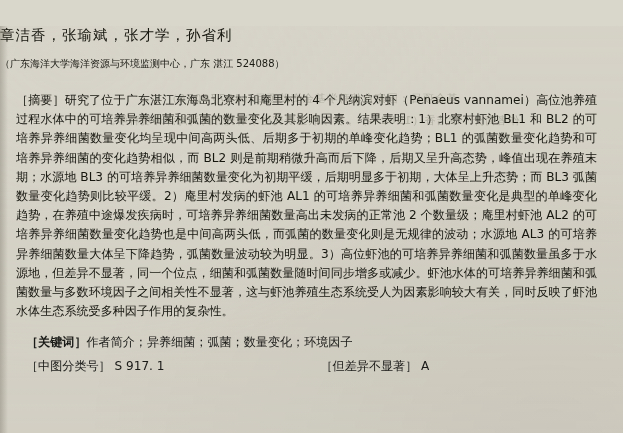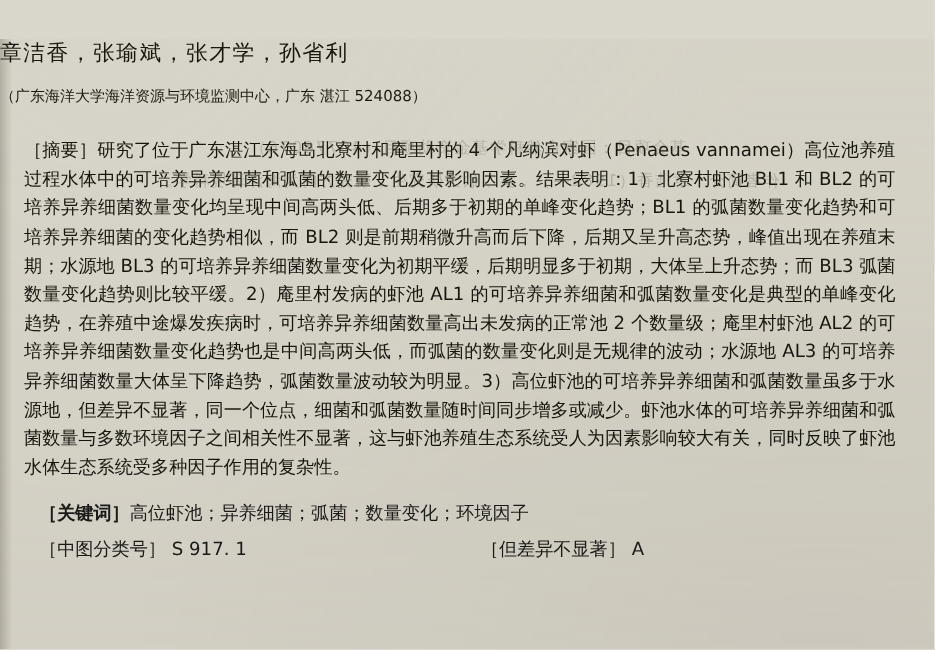--- a/index.html
+++ b/index.html
@@ -124,21 +124,21 @@
 
   <div class="affiliation">（广东海洋大学海洋资源与环境监测中心，广东 湛江 524088）</div>
 
   <div class="body-block">
     <p>
       <span>［摘要］</span><span>研究了位于广东湛江东海岛北寮村和庵里村的 4 个凡纳滨对虾（Penaeus vannamei）高位池养殖过程水体中的可培养异养细菌和弧菌的数量变化及其影响因素。结果表明：1）北寮村虾池 BL1 和 BL2 的可培养异养细菌数量变化均呈现中间高两头低、后期多于初期的单峰变化趋势；BL1 的弧菌数量变化趋势和可培养异养细菌的变化趋势相似，而 BL2 则是前期稍微升高而后下降，后期又呈升高态势，峰值出现在养殖末期；水源地 BL3 的可培养异养细菌数量变化为初期平缓，后期明显多于初期，大体呈上升态势；而 BL3 弧菌数量变化趋势则比较平缓。2）庵里村发病的虾池 AL1 的可培养异养细菌和弧菌数量变化是典型的单峰变化趋势，在养殖中途爆发疾病时，可培养异养细菌数量高出未发病的正常池 2 个数量级；庵里村虾池 AL2 的可培养异养细菌数量变化趋势也是中间高两头低，而弧菌的数量变化则是无规律的波动；水源地 AL3 的可培养异养细菌数量大体呈下降趋势，弧菌数量波动较为明显。3）高位虾池的可培养异养细菌和弧菌数量虽多于水源地，但差异不显著，同一个位点，细菌和弧菌数量随时间同步增多或减少。虾池水体的可培养异养细菌和弧菌数量与多数环境因子之间相关性不显著，这与虾池养殖生态系统受人为因素影响较大有关，同时反映了虾池水体生态系统受多种因子作用的复杂性。</span>
     </p>
   </div>
 
   <div class="kw">
-    <span class="lead">［关键词］</span><span>高位虾池；异养细菌；弧菌；数量变化；环境因子</span>
+    <span class="lead">［关键词］</span><span>作者简介；异养细菌；弧菌；数量变化；环境因子</span>
   </div>
 
   <div class="footer-line">
     <div class="footer-left">
       <span>［中图分类号］</span>
       <span>S 917. 1</span>
     </div>
     <div class="footer-right">
       <span>［但差异不显著］</span>
       <span>A</span>

